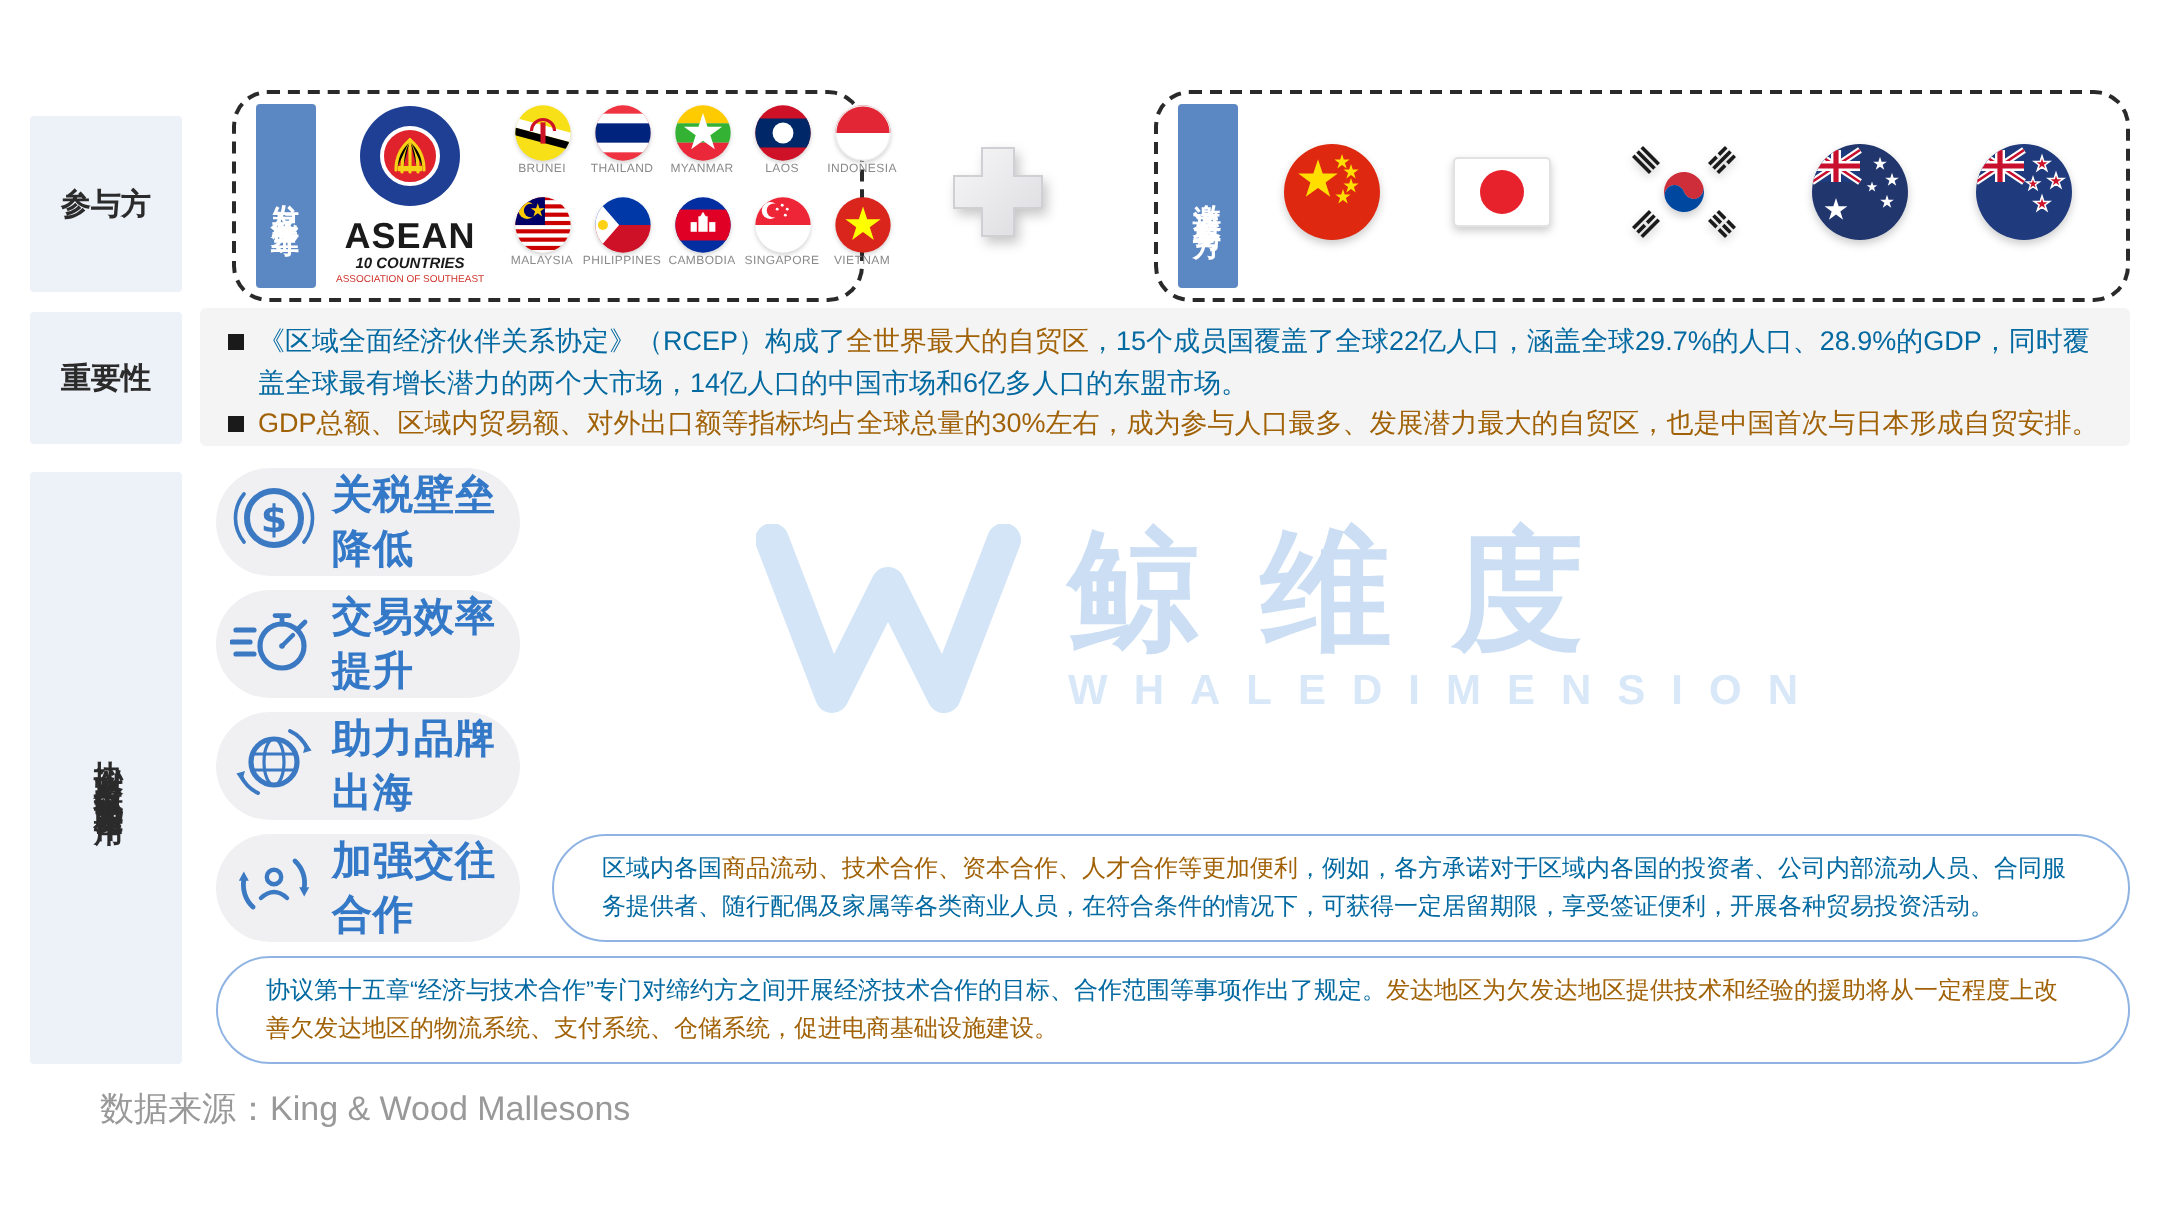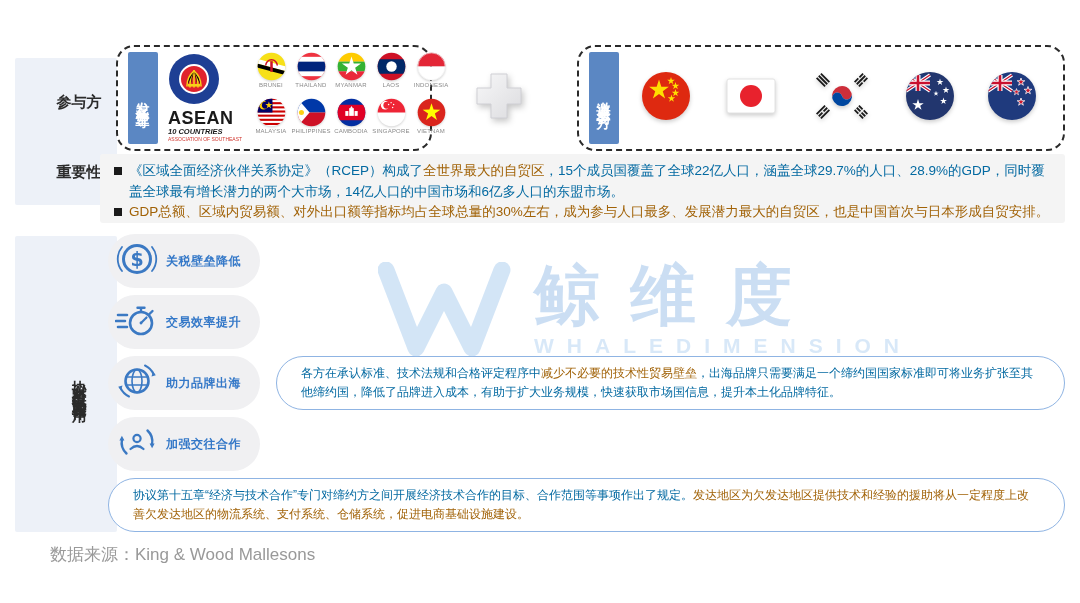--- a/index.html
+++ b/index.html
@@ -1,30 +1,30 @@
 <!DOCTYPE html>
 <html><head>
 <meta charset="utf-8">
 <style>
   html,body{margin:0;padding:0;}
   body{width:1080px;height:603px;position:relative;background:#ffffff;overflow:hidden;
        font-family:"Liberation Sans","DejaVu Sans",sans-serif;color:#333;}
   .abs{position:absolute;}
   
   .side-label{background:#edf1f8;display:flex;align-items:center;justify-content:center;
-    font-weight:700;font-size:15px;color:#2b2b2b;border-radius:2px;padding-left:26px;}
+    font-weight:700;font-size:15px;color:#2b2b2b;border-radius:2px;}
   .side-label.vertical span{writing-mode:vertical-rl;text-orientation:upright;letter-spacing:3px;
     font-size:14.5px;line-height:1;}
   
   .dash-box{border:2px dashed #2a2a2a;border-radius:18px;box-sizing:border-box;display:flex;align-items:center;}
   .v-band{background:#5b87c3;color:#fff;font-weight:700;border-radius:2px;
     display:flex;align-items:center;justify-content:center;flex-shrink:0;}
   .v-band span{writing-mode:vertical-rl;text-orientation:upright;font-size:14px;letter-spacing:3px;line-height:1;}
   .asean-inner{display:flex;align-items:center;gap:10px;padding:4px 6px 4px 10px;width:100%;box-sizing:border-box;}
-  .asean-logo-col{width:74px;text-align:left;flex-shrink:0;}
+  .asean-logo-col{width:74px;text-align:center;flex-shrink:0;}
   .asean-title{font-size:18px;font-weight:800;color:#1a1a1a;letter-spacing:.5px;line-height:1;}
   .asean-sub{font-size:7.5px;font-weight:700;font-style:italic;color:#1a1a1a;line-height:1.3;}
   .asean-cap{font-size:5px;color:#d0342c;white-space:nowrap;overflow:hidden;line-height:1.4;}
   .flag-grid{display:grid;grid-template-columns:repeat(5,38px);grid-auto-rows:46px;column-gap:2px;row-gap:0px;}
   .flag-cell{display:flex;flex-direction:column;align-items:center;}
   .flag-cell svg{filter:drop-shadow(0 1px 1px rgba(0,0,0,.18));}
   .flag-label{font-size:6px;color:#8a8a8a;margin-top:1px;letter-spacing:.2px;white-space:nowrap;}
   .invite-inner{display:flex;align-items:center;gap:10px;padding:4px 14px 4px 10px;width:100%;box-sizing:border-box;}
   .invite-flags{flex:1;display:flex;align-items:center;justify-content:space-between;padding:0 12px;}
   .invite-flags svg{filter:drop-shadow(0 2px 2px rgba(0,0,0,.2));}
@@ -36,21 +36,21 @@
   .bullet{display:flex;gap:7px;}
   .bullet .sq{width:8px;height:8px;background:#1a1a1a;flex-shrink:0;margin-top:6px;}
   .seg-n{font-weight:400;color:#0369a1;}
   .seg-b{font-weight:400;color:#a16207;}
   .seg-bl{font-weight:400;color:#3a6fc4;}
   
   .effects-col{display:flex;flex-direction:column;gap:7px;}
   .effect-row{display:flex;align-items:stretch;gap:16px;height:54px;}
   .pill{width:152px;height:54px;border-radius:27px;background:#f0f0f2;display:flex;align-items:center;
     gap:7px;padding-left:7px;box-sizing:border-box;flex-shrink:0;}
-  .pill-title{color:#3478c8;font-weight:700;font-size:12px;letter-spacing:.5px;}
+  .pill-title{color:#3478c8;font-weight:700;font-size:20px;letter-spacing:.5px;}
   .bubble{flex:1;border:1.3px solid #8fb4e3;border-radius:27px;padding:5px 24px;box-sizing:border-box;
     display:flex;flex-direction:column;justify-content:center;font-size:12px;line-height:1.62;color:#333;background:#fff;}
   
   .footer{font-size:17px;color:#999;}
   
   .watermark{pointer-events:none;z-index:9;display:flex;align-items:flex-start;gap:16px;opacity:.45;}
   .wm-text{font-size:66px;font-weight:800;color:#8db8e6;letter-spacing:30px;line-height:1;white-space:nowrap;}
   .wm-sub{font-size:21px;font-weight:700;color:#a9cdf0;letter-spacing:13px;margin-top:6px;white-space:nowrap;}
 </style>
 </head>
@@ -380,21 +380,21 @@
                 <use href="#star5" transform="translate(34,31) scale(1)"></use>
                 <use href="#star5" transform="translate(29.5,21) scale(0.85)"></use>
               </g>
             </g>
           </svg>
       </span>
     </div>
   </div>
 </div>
 
-<div class="abs side-label" style="left:15px;top:139px;width:76px;height:66px;">
+<div class="abs side-label" style="left:15px;top:156px;width:76px;height:66px;">
   <span>重要性</span>
 </div>
 
 <div class="abs importance-box" style="left:100px;top:154px;width:965px;height:69px;">
   <div class="bullet">
     <span class="sq"></span>
     <span><span class="seg-n">《区域全面经济伙伴关系协定》（RCEP）构成了</span><span class="seg-b">全世界最大的自贸区</span><span class="seg-n">，15个成员国覆盖了全球22亿人口，涵盖全球29.7%的人口、28.9%的GDP，同时覆盖全球最有增长潜力的两个大市场，14亿人口的中国市场和6亿多人口的东盟市场。</span></span>
   </div>
   <div class="bullet">
     <span class="sq"></span>
@@ -445,38 +445,38 @@
           <ellipse cx="22" cy="22" rx="5" ry="11.5" stroke-width="1.6"></ellipse>
           <path d="M11,18 H33 M11,26 H33" stroke-width="1.6"></path>
           <path d="M30,6.5 A18,18 0 0 1 38.5,15" stroke-width="2"></path>
           <polygon points="36.5,17.5 40.8,16.2 38,12.4" fill="#3b79c3" stroke="none"></polygon>
           <path d="M14,37.5 A18,18 0 0 1 5.5,29" stroke-width="2"></path>
           <polygon points="7.5,26.5 3.2,27.8 6,31.6" fill="#3b79c3" stroke="none"></polygon>
         </svg>
       </span>
       <span class="pill-title">助力品牌出海</span>
     </div>
-    <div class="bubble">
-      <span><span class="seg-n">各方在承认标准、技术法规和合格评定程序中</span><span class="seg-b">减少不必要的技术性贸易壁垒</span><span class="seg-n">，出海品牌只需要满足一个缔约国国家标准即可将业务扩张至其他缔约国，降低了品牌进入成本，有助于扩大业务规模，快速获取市场国信息，提升本土化品牌特征。</span></span>
-    </div>
   </div>
 
   <div class="effect-row">
     <div class="pill">
       <span>
         <svg width="44" height="44" viewBox="0 0 44 44" fill="none" stroke="#3b79c3" stroke-linecap="round">
           <path d="M32.5,10.5 A15,15 0 0 1 37,24.5" stroke-width="2.4"></path>
           <polygon points="34.6,23.6 39.6,23.6 37.1,28.2" fill="#3b79c3" stroke="none"></polygon>
           <path d="M11.5,33.5 A15,15 0 0 1 7,19.5" stroke-width="2.4"></path>
           <polygon points="9.4,20.4 4.4,20.4 6.9,15.8" fill="#3b79c3" stroke="none"></polygon>
           <circle cx="22" cy="18.5" r="3.6" stroke-width="2.2"></circle>
           <path d="M15.5,29 Q22,23 28.5,29" stroke-width="2.2"></path>
         </svg>
       </span>
       <span class="pill-title">加强交往合作</span>
+    </div>
+    <div class="bubble">
+      <span><span class="seg-n">区域内各国</span><span class="seg-b">商品流动、技术合作、资本合作、人才合作等更加便利</span><span class="seg-n">，例如，各方承诺对于区域内各国的投资者、公司内部流动人员、合同服务提供者、随行配偶及家属等各类商业人员，在符合条件的情况下，可获得一定居留期限，享受签证便利，开展各种贸易投资活动。</span></span>
     </div>
   </div>
 
   <div class="effect-row">
     <div class="bubble">
       <span><span class="seg-n">协议第十五章“经济与技术合作”专门对缔约方之间开展经济技术合作的目标、合作范围等事项作出了规定。</span><span class="seg-b">发达地区为欠发达地区提供技术和经验的援助将从一定程度上改善欠发达地区的物流系统、支付系统、仓储系统，促进电商基础设施建设。</span></span>
     </div>
   </div>
 
 </div>

